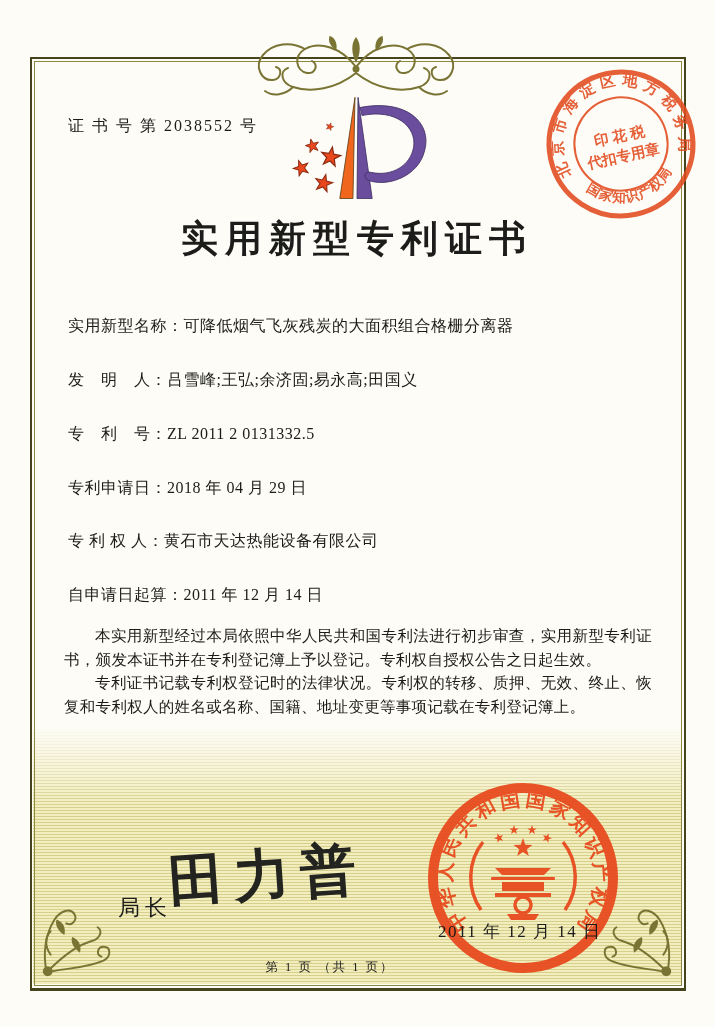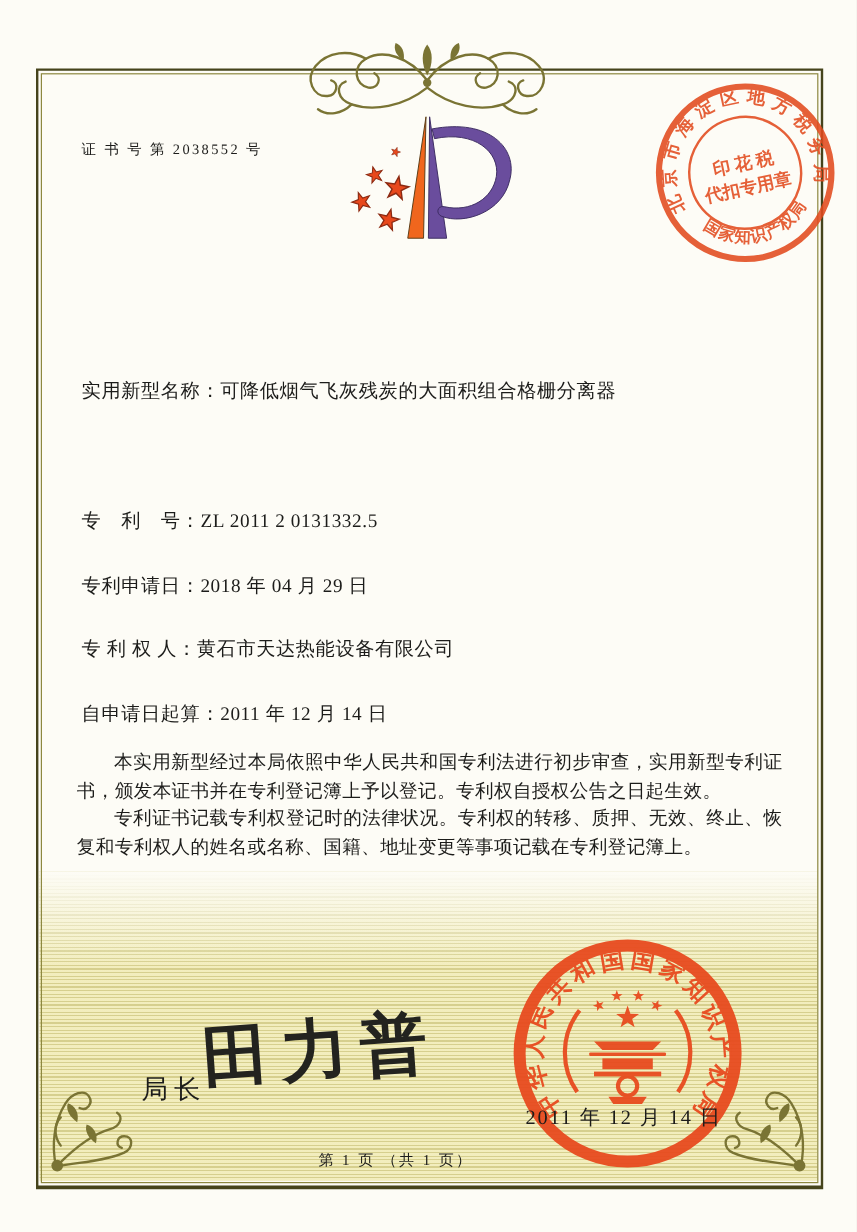--- a/index.html
+++ b/index.html
@@ -25,21 +25,21 @@
   .texture::before{
     content:"";position:absolute;left:0;top:0;width:100%;height:80px;
     background:linear-gradient(to bottom,#fdfcf6 0%,rgba(253,252,246,0) 100%);
   }
   
   .top-flourish{position:absolute;left:240px;top:33px;width:232px;height:72px;z-index:3;}
   .corner-flourish{position:absolute;width:88px;height:88px;z-index:3;}
   .corner-left{left:35px;top:896px;}
   .corner-right{left:591px;top:896px;transform:scaleX(-1);}
   
-  .cert-no{position:absolute;left:68px;top:116px;font-size:12px;letter-spacing:2px;z-index:4;}
+  .cert-no{position:absolute;left:68px;top:116px;font-size:16px;letter-spacing:2px;z-index:4;}
   .logo{position:absolute;left:271px;top:92px;width:172px;height:124px;z-index:4;}
   .tax-stamp{
     position:absolute;left:540px;top:63px;width:162px;height:162px;z-index:5;
     transform:rotate(-12deg);opacity:.88;
     font-family:"Liberation Serif","DejaVu Serif",serif;
   }
   .stamp-text{fill:#e24b1e;font-weight:bold;}
   .title{
     position:absolute;left:0;top:214px;width:714px;margin:0;text-align:center;
     font-size:37px;font-weight:bold;letter-spacing:7px;z-index:4;
@@ -155,23 +155,27 @@
     <text class="stamp-text" font-size="15" text-anchor="middle">
       <textPath href="#taxTop" startOffset="50%" textLength="222" lengthAdjust="spacing">北京市海淀区地方税务局</textPath>
     </text>
     <text class="stamp-text" font-size="13.5" text-anchor="middle">
       <textPath href="#taxBottom" startOffset="50%" textLength="98" lengthAdjust="spacing">国家知识产权局</textPath>
     </text>
     <text class="stamp-text" x="0" y="-3" font-size="14.5" text-anchor="middle">印 花 税</text>
     <text class="stamp-text" x="0" y="17" font-size="14.5" text-anchor="middle">代扣专用章</text>
   </svg>
 
+  <h1 class="title">实用新型专利证书</h1>
 
   <div class="field" style="top:316px">
     <span class="flabel">实用新型名称：</span><span class="fvalue">可降低烟气飞灰残炭的大面积组合格栅分离器</span>
+  </div>
+  <div class="field" style="top:370px">
+    <span class="flabel">发　明　人：</span><span class="fvalue">吕雪峰;王弘;余济固;易永高;田国义</span>
   </div>
   <div class="field" style="top:424px">
     <span class="flabel">专　利　号：</span><span class="fvalue">ZL 2011 2 0131332.5</span>
   </div>
   <div class="field" style="top:478px">
     <span class="flabel">专利申请日：</span><span class="fvalue">2018 年 04 月 29 日</span>
   </div>
   <div class="field" style="top:531px">
     <span class="flabel">专 利 权 人：</span><span class="fvalue">黄石市天达热能设备有限公司</span>
   </div>

